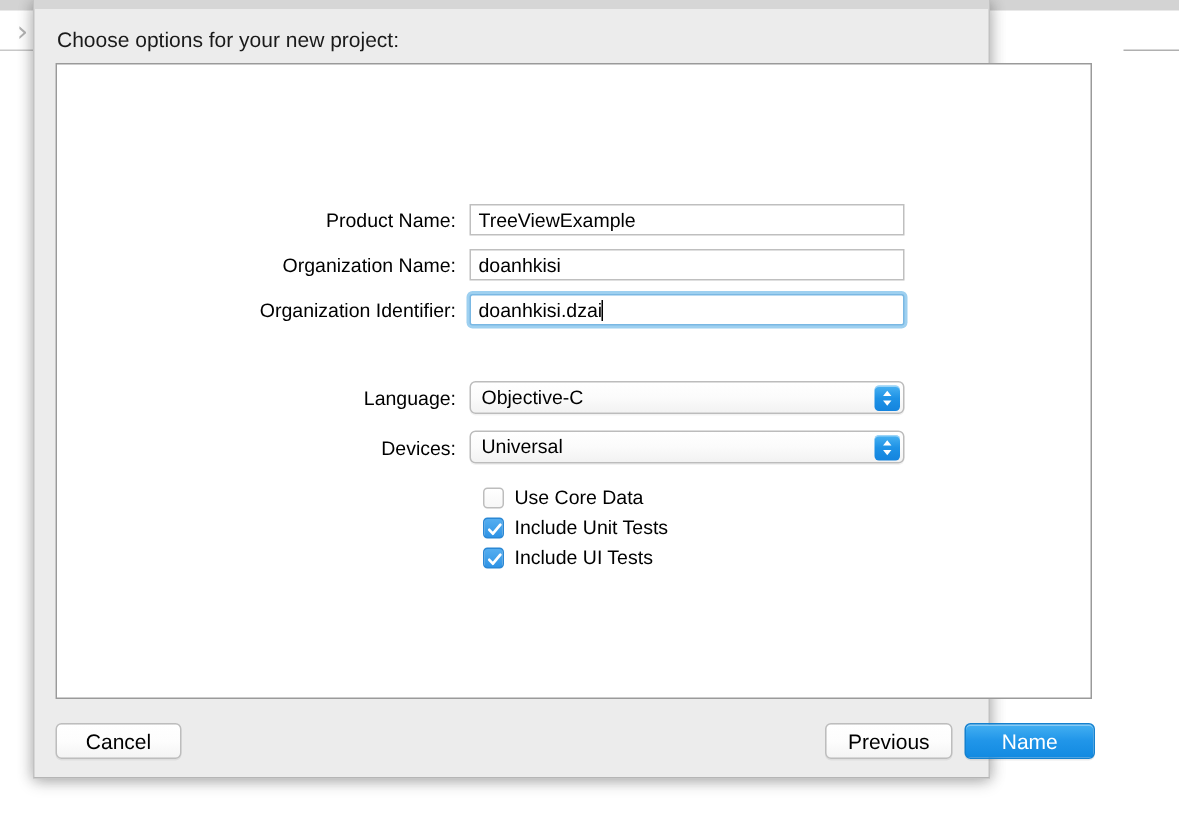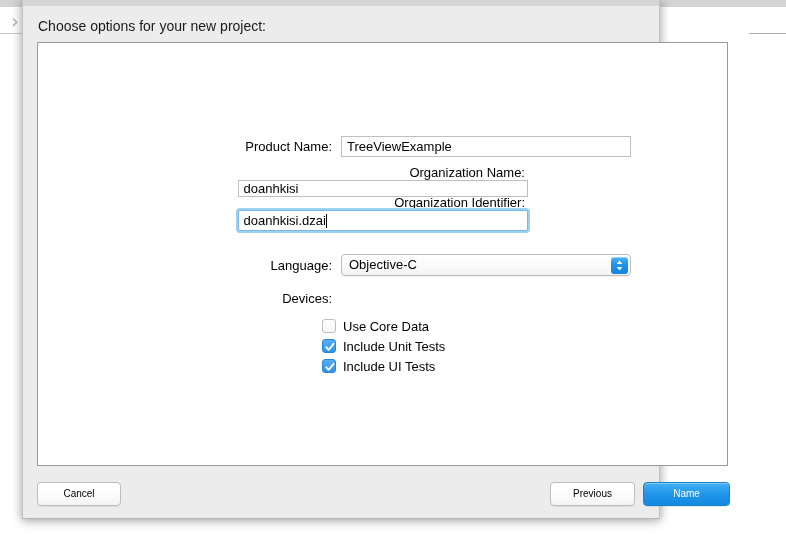--- a/index.html
+++ b/index.html
@@ -103,21 +103,20 @@
     align-items: center;
   }
   .row-label {
     width: 275px;
     text-align: right;
     padding-right: 9px;
     font-size: 13px;
     color: #000;
     white-space: nowrap;
     box-sizing: border-box;
-    margin-left: 28px;
   }
 
   .text-field {
     width: 290px;
     height: 21px;
     box-sizing: border-box;
     border: 1px solid #bfbfbf;
     background: #ffffff;
     font-family: "Liberation Sans", sans-serif;
     font-size: 13px;
@@ -177,21 +176,21 @@
     box-shadow: inset 0 1px 0 rgba(255,255,255,0.45);
   }
   .popup-arrows svg { display: block; margin: 2px auto 0; }
 
   
   .check-row {
     position: absolute;
     left: 284px;
     height: 20px;
     display: flex;
-    align-items: flex-start;
+    align-items: flex-end;
   }
   .checkbox {
     width: 14px;
     height: 14px;
     box-sizing: border-box;
     border-radius: 3px;
     margin-right: 7px;
     flex: none;
   }
   .checkbox.off {
@@ -206,21 +205,21 @@
   .checkbox.on svg { position: absolute; left: 1px; top: 1px; }
   .check-label { font-size: 13px; color: #000; white-space: nowrap; }
 
   
   .push-button {
     position: absolute;
     height: 24px;
     box-sizing: border-box;
     border-radius: 4px;
     font-family: "Liberation Sans", sans-serif;
-    font-size: 10px;
+    font-size: 14px;
     line-height: 22px;
     text-align: center;
     background: linear-gradient(to bottom, #ffffff 0%, #fdfdfd 50%, #f4f4f4 100%);
     border: 1px solid #bdbdbd;
     color: #000;
     box-shadow: 0 1px 0 rgba(0,0,0,0.06);
   }
   #cancel-button { left: 14px;  top: 482px; width: 84px; }
   #previous-button { left: 527px; top: 482px; width: 85px; }
   #next-button {
@@ -246,26 +245,26 @@
 
   <div id="sheet-title">Choose options for your new project:</div>
 
   <div id="options-panel">
 
     <div class="form-row" style="top:92px; width:100%;">
       <div class="row-label">Product Name:</div>
       <input class="text-field" type="text" value="TreeViewExample" style="">
     </div>
 
-    <div class="form-row" style="top:122px; width:100%;flex-direction:column;">
+    <div class="form-row" style="top:122px; width:100%;">
       <div class="row-label">Organization Name:</div>
       <input class="text-field" type="text" value="doanhkisi" style="">
     </div>
 
-    <div class="form-row" style="top:152px; width:100%;flex-direction:column;">
+    <div class="form-row" style="top:152px; width:100%;">
       <div class="row-label">Organization Identifier:</div>
       <span class="field-wrap">
         <input class="text-field focused" type="text" value="doanhkisi.dzai" style="">
         <span id="org-identifier-caret" style="left: 88px;"></span>
       </span>
     </div>
 
 
     <div class="form-row" style="top:211px; width:100%;">
       <div class="row-label">Language:</div>
@@ -275,20 +274,29 @@
           <svg width="11" height="13" viewBox="0 0 11 13">
             <path d="M5.5 1.5 L8.3 5.0 L2.7 5.0 Z" fill="#ffffff"></path>
             <path d="M5.5 11.5 L2.7 8.0 L8.3 8.0 Z" fill="#ffffff"></path>
           </svg>
         </span>
       </div>
     </div>
 
     <div class="form-row" style="top:244px; width:100%;">
       <div class="row-label">Devices:</div>
+      <div class="popup-button">
+        <span>Universal</span>
+        <span class="popup-arrows">
+          <svg width="11" height="13" viewBox="0 0 11 13">
+            <path d="M5.5 1.5 L8.3 5.0 L2.7 5.0 Z" fill="#ffffff"></path>
+            <path d="M5.5 11.5 L2.7 8.0 L8.3 8.0 Z" fill="#ffffff"></path>
+          </svg>
+        </span>
+      </div>
     </div>
 
     <div class="check-row" style="top:276px;">
       <span class="checkbox off"></span>
       <span class="check-label">Use Core Data</span>
     </div>
 
     <div class="check-row" style="top:296px;">
       <span class="checkbox on">
         <svg width="12" height="12" viewBox="0 0 12 12">

